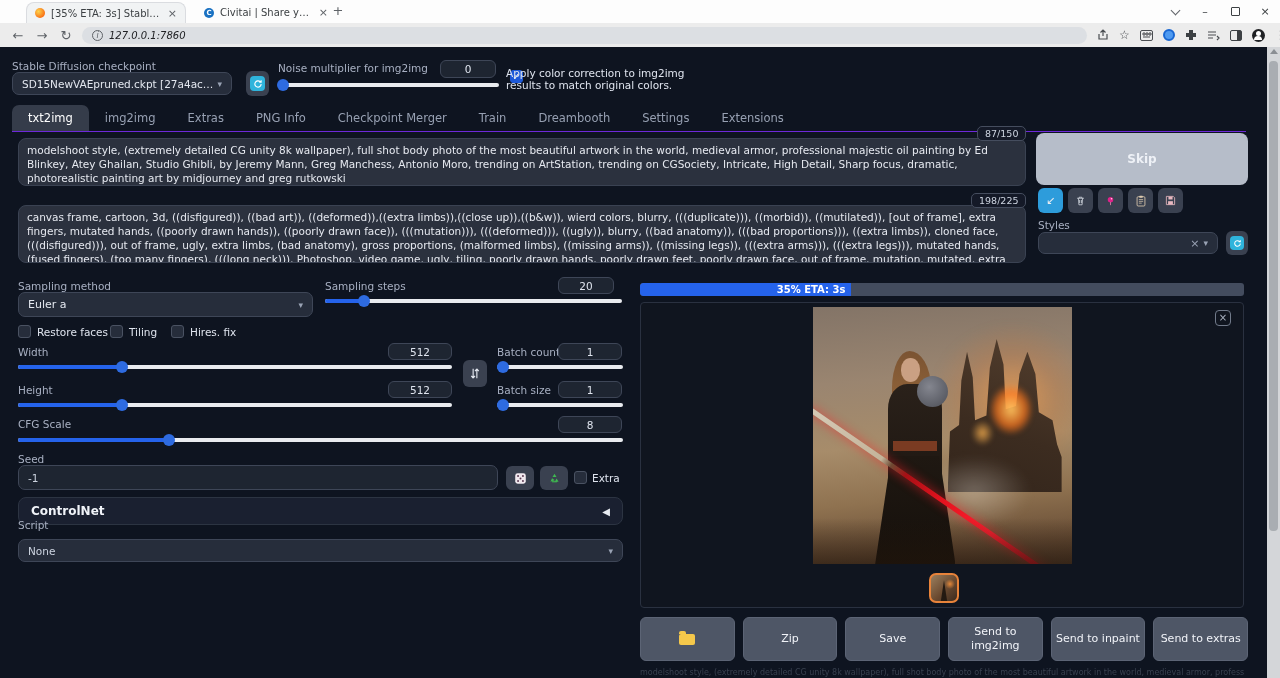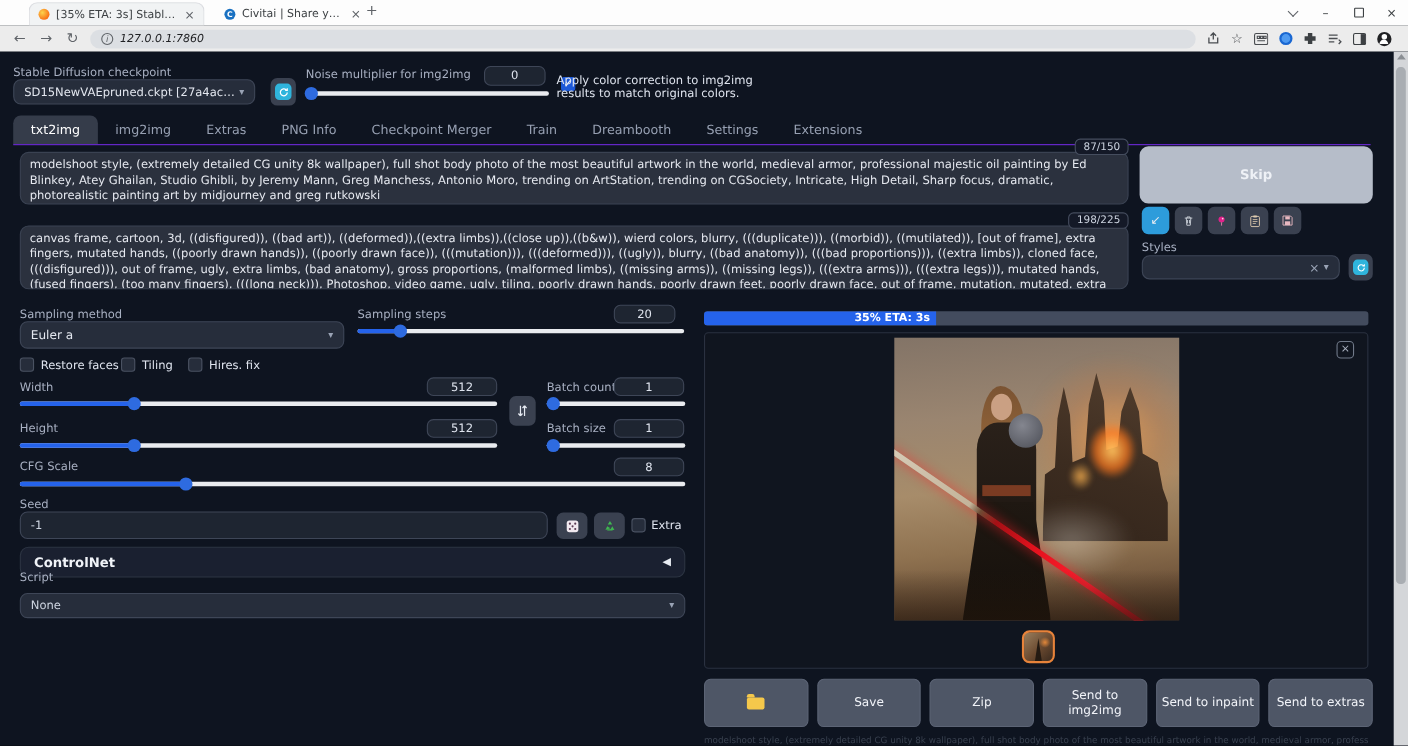--- a/index.html
+++ b/index.html
@@ -392,22 +392,22 @@
       <div class="thumb">
         <div class="mglow"></div>
         <div class="mini"></div>
       </div>
     </div>
 
     <div class="galrow">
       <div class="gbtn">
           <span class="folder"></span>
         </div>
+      <div class="gbtn">Zip</div>
       <div class="gbtn">Save</div>
-      <div class="gbtn">Zip</div>
       <div class="gbtn">Send to img2img</div>
       <div class="gbtn">Send to inpaint</div>
       <div class="gbtn">Send to extras</div>
     </div>
 
     <div class="ginfo">modelshoot style, (extremely detailed CG unity 8k wallpaper), full shot body photo of the most beautiful artwork in the world, medieval armor, professional majestic oil painting by Ed Blinkey, Atey Ghailan, Studio Ghibli, by Jeremy Mann, Greg Manchess, Antonio Moro, trending on ArtStation, trending on CGSociety, Intricate, High Detail, Sharp focus, dramatic, photorealistic painting art by midjourney and greg rutkowski</div>
 
     <div class="scrollbar">
       <div class="sarrow"></div>
       <div class="sthumb"></div>

